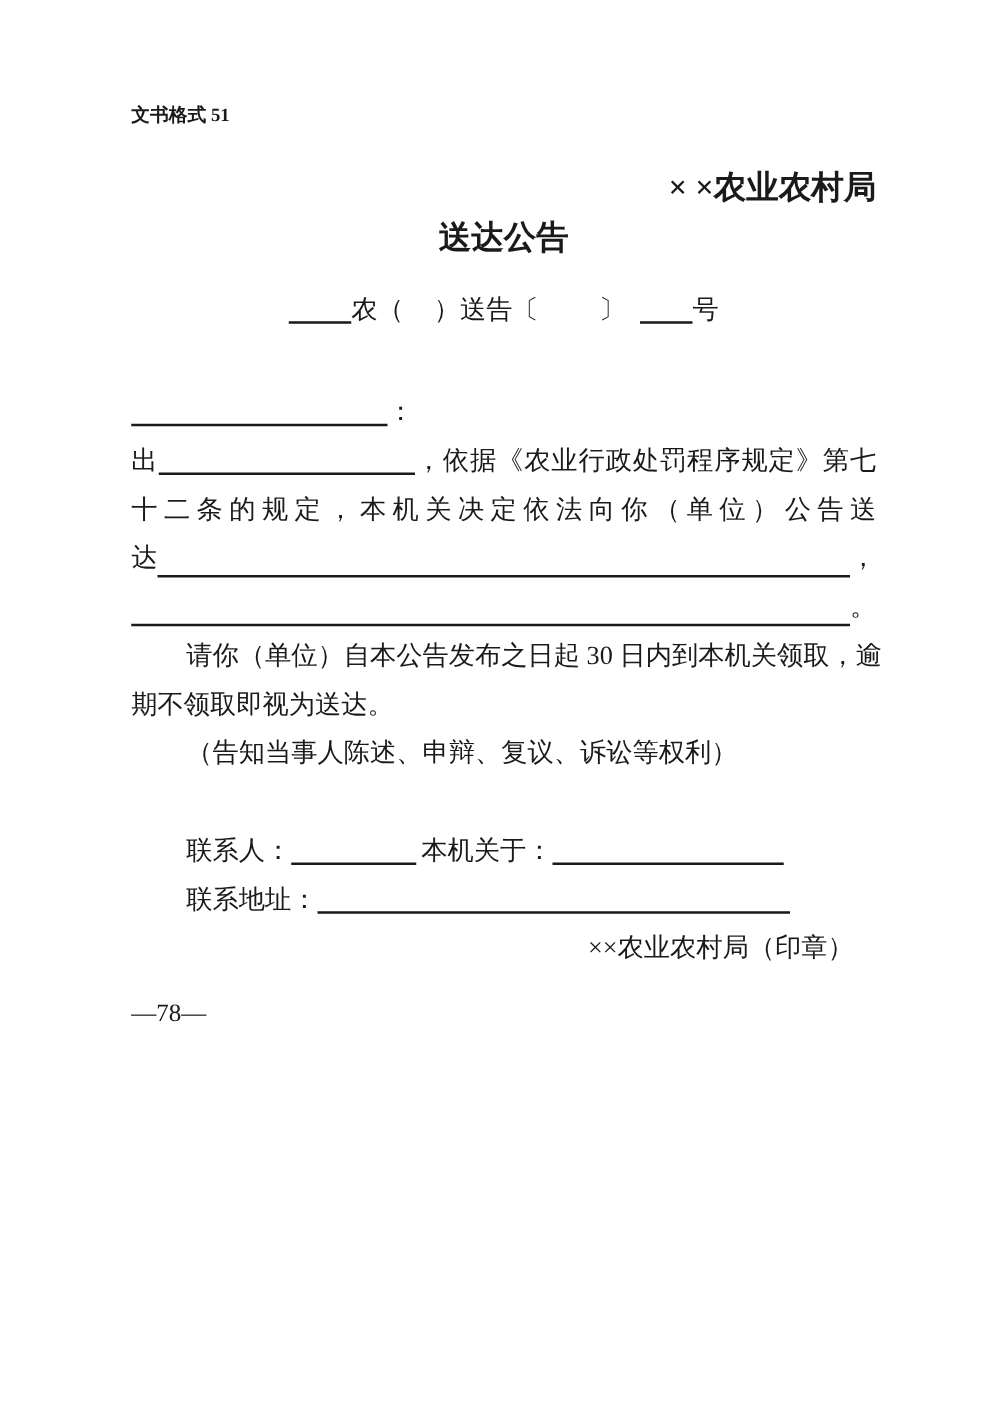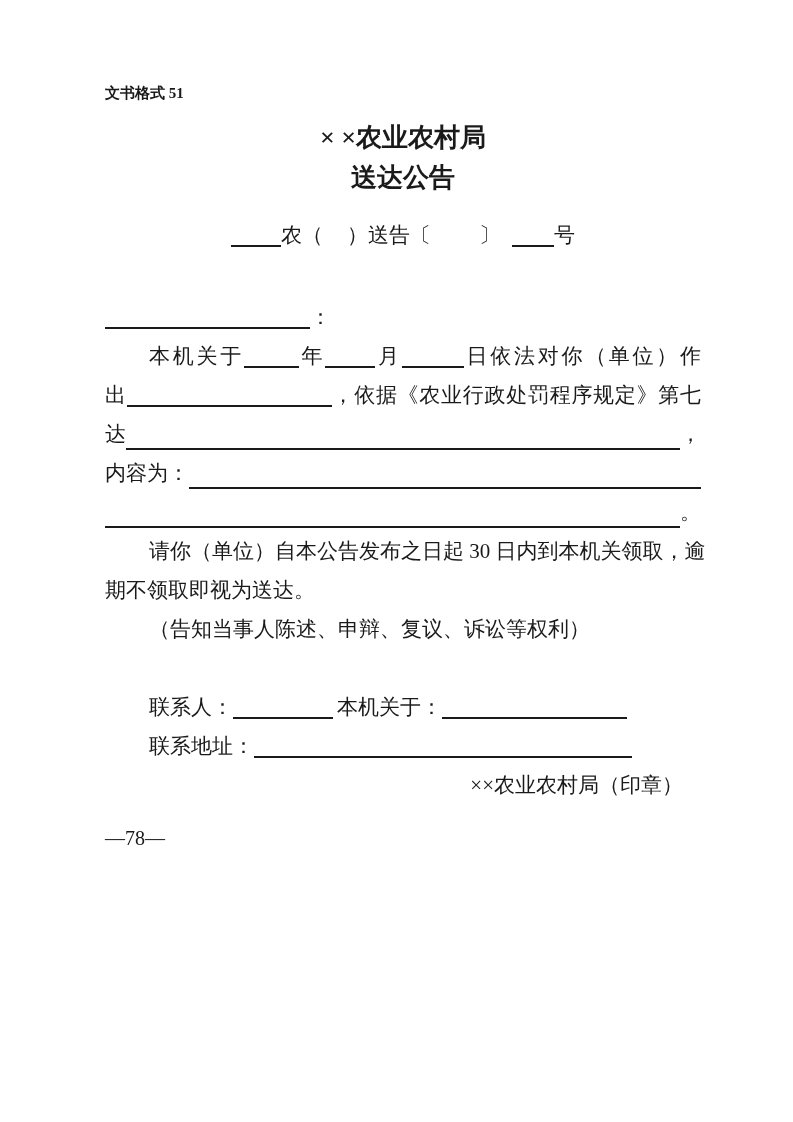--- a/index.html
+++ b/index.html
@@ -18,22 +18,22 @@
     top: 0;
     width: 596px;
   }
   .format-label {
     margin-top: 80px;
     font-size: 15px;
     line-height: 26px;
     font-weight: 700;
   }
   .title-org {
-    margin-top: 12px;
-    text-align: center;
+    margin-top: 24px;
+    text-align: right;
     font-size: 26px;
     line-height: 40px;
     font-weight: 700;
   }
   .title-doc {
     text-align: center;
     font-size: 26px;
     line-height: 40px;
     font-weight: 700;
   }
@@ -115,39 +115,35 @@
     <div class="docnum">
       <span class="blank w-agency-prefix"></span><span>农（</span><span class="gap-paren"></span><span>）送告〔</span><span class="gap-bracket"></span><span>〕</span><span class="blank w-docnum"></span><span>号</span>
     </div>
 
     <div class="body-block">
 
       <div class="bline">
         <span class="blank w-addressee"></span><span>：</span>
       </div>
 
-      <div class="bline jline indent">
-        <span>本机关于</span><span class="blank w-year"></span><span>年</span><span class="blank w-month"></span><span>月</span><span class="blank w-day"></span><span>日依法对你（单位）作</span>
-      </div>
 
       <div class="bline jline">
         <span>出</span><span class="blank w-decision"></span><span>，依据《农业行政处罚程序规定》第七</span>
       </div>
 
+      <div class="bline jline">
+        <span>十二条的规定，本机关决定依法向你（单位）公告送</span>
+      </div>
 
       <div class="bline fill-line">
         <span>达</span>
         <span class="fill"></span>
         <span>，</span>
       </div>
 
-      <div class="bline fill-line">
-        <span>内容为：</span>
-        <span class="fill"></span>
-      </div>
 
       <div class="bline fill-line">
         <span class="fill"></span>
         <span>。</span>
       </div>
 
       <div class="bline jline indent">
         <span>请你（单位）自本公告发布之日起 30 日内到本机关领取，逾</span>
       </div>
 

